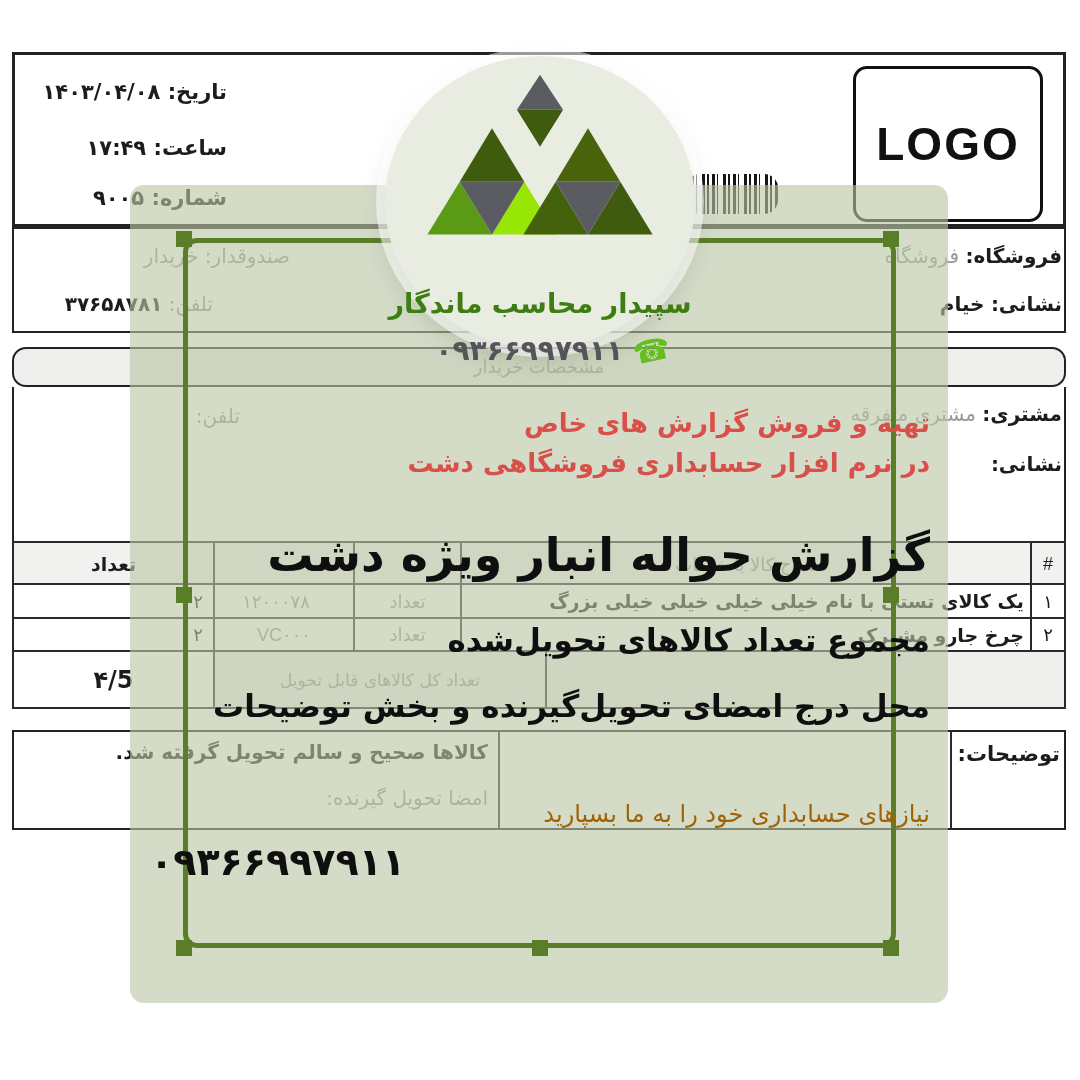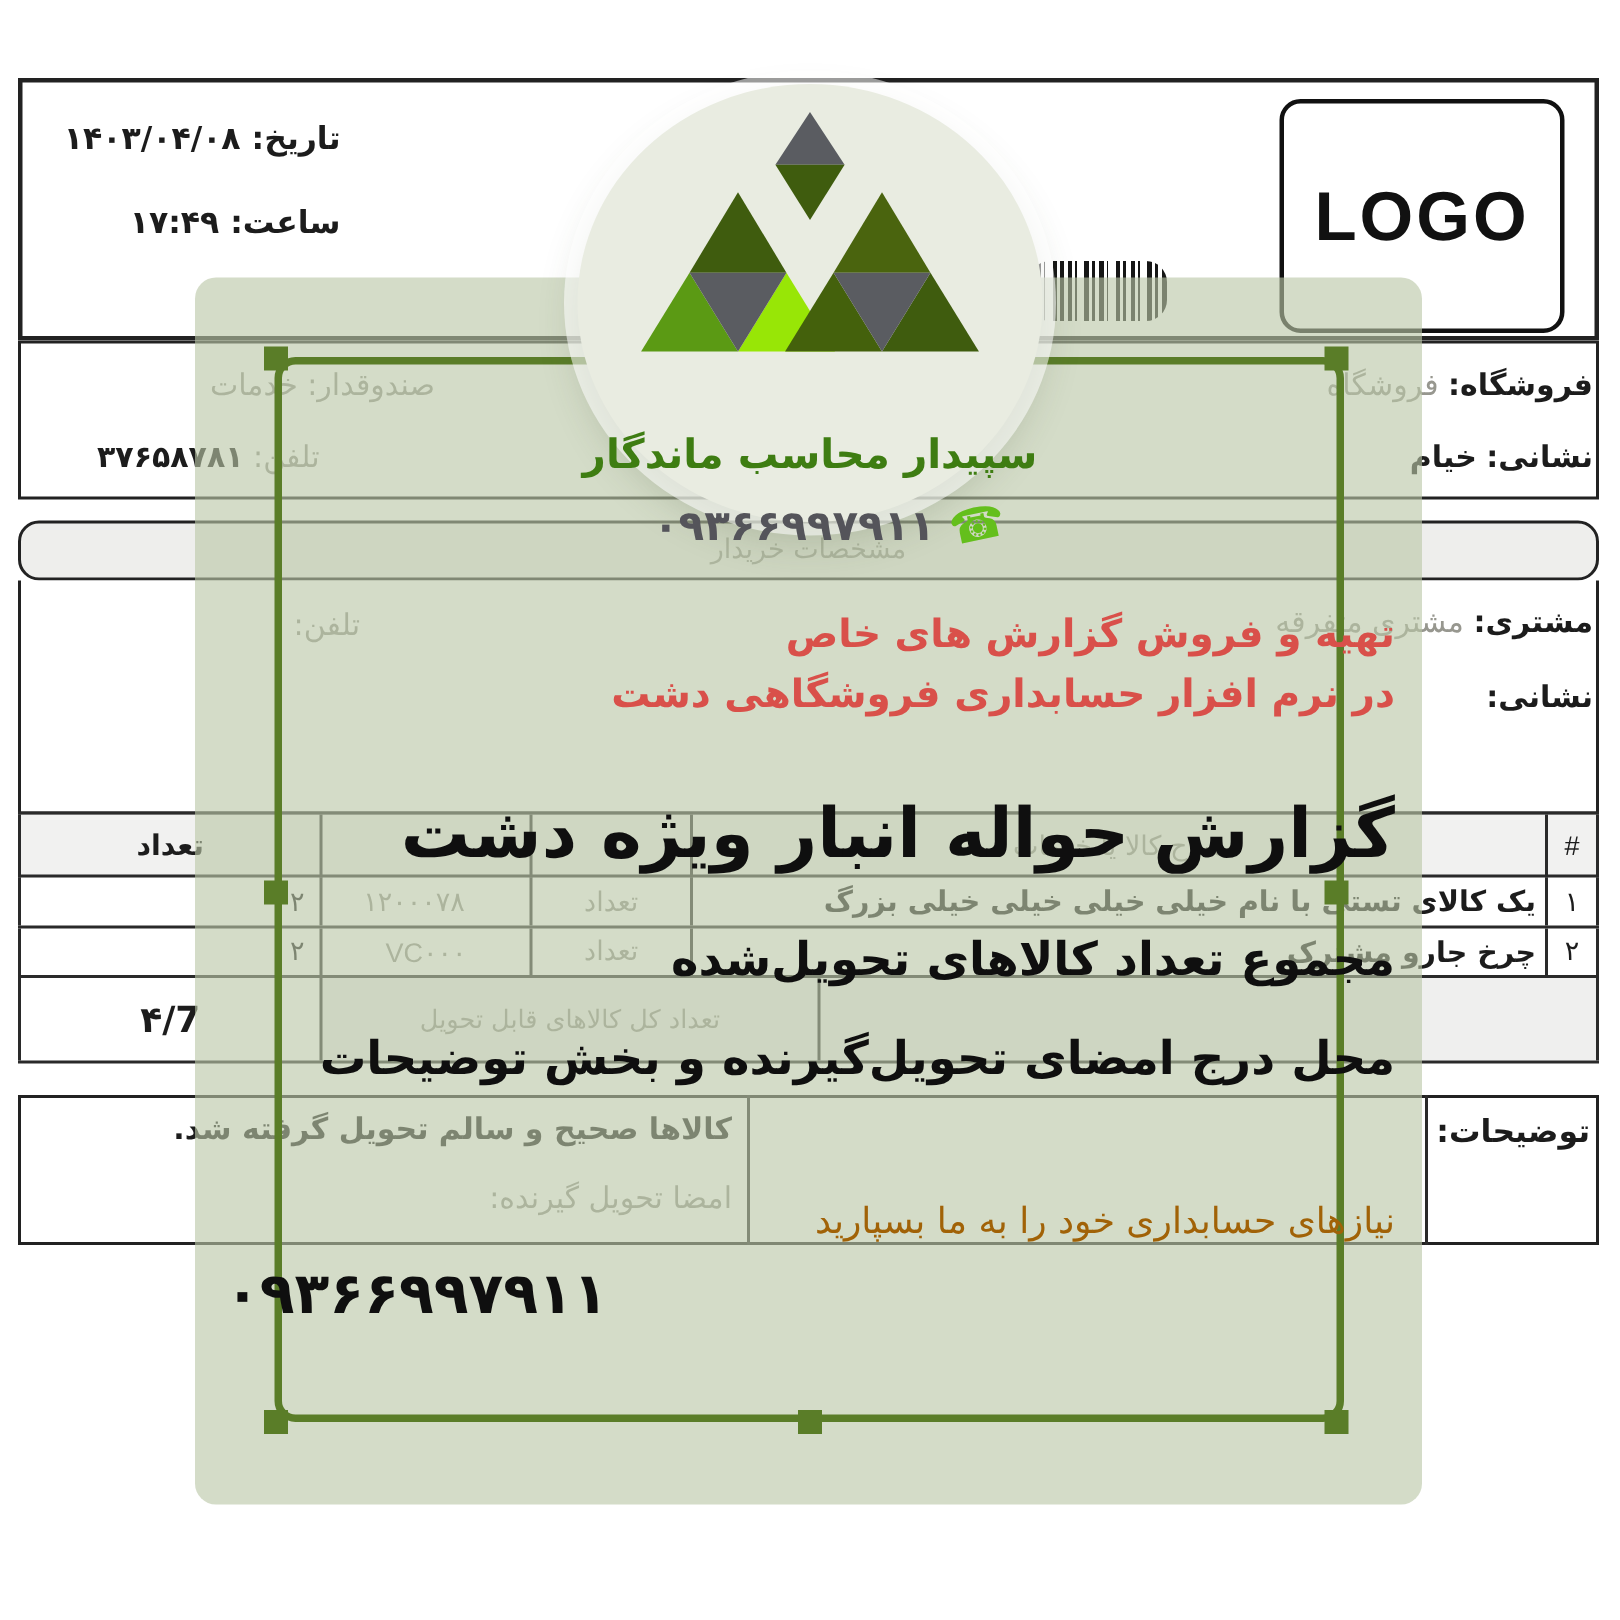--- a/index.html
+++ b/index.html
@@ -72,35 +72,38 @@
 
 <div id="stage">
 
   <div class="docbox" id="box-header"></div>
   <div class="hdr-line rtl nowrap" style="top:80px;">
     <span>تاریخ:</span> <span>۱۴۰۳/۰۴/۰۸</span>
   </div>
   <div class="hdr-line rtl nowrap" style="top:136px;">
     <span>ساعت:</span> <span>۱۷:۴۹</span>
   </div>
+  <div class="hdr-line rtl nowrap" style="top:186px;">
+    <span>شماره:</span> <span>۹۰۰۵</span>
+  </div>
   <div class="abs" id="logo-box">
     <span>LOGO</span>
   </div>
   <div class="abs" id="barcode"></div>
 
   <div class="docbox" id="box-store"></div>
   <div class="abs" id="store-divider"></div>
   <div class="store-line rtl nowrap" style="top:244px;right:18px;">
     <span class="boldtxt">فروشگاه:</span> <span class="gray">فروشگاه</span>
   </div>
   <div class="store-line rtl nowrap" style="top:292px;right:18px;">
     <span class="boldtxt">نشانی:</span> <span class="boldtxt">خیام</span>
   </div>
   <div class="store-line rtl nowrap gray" style="top:244px;right:790px;">
-    <span>صندوقدار:</span> <span>خدمات</span>
+    <span>صندوقدار:</span> <span>خریدار</span>
   </div>
   <div class="store-line rtl nowrap" style="top:292px;right:867px;">
     <span class="gray">تلفن:</span> <span class="boldtxt">۳۷۶۵۸۷۸۱</span>
   </div>
 
   <div class="abs" id="box-band">
     <span>مشخصات خریدار</span>
   </div>
   <div class="docbox" id="box-buyer"></div>
   <div class="store-line rtl nowrap" style="top:402px;right:18px;">
@@ -131,21 +134,21 @@
   <div>
     <div class="tcell" style="left:12px;top:619px;width:201px;height:31px;justify-content:flex-end;padding-right:10px;font-size:18px;">۲</div>
     <div class="tcell gray" style="left:213px;top:619px;width:140px;height:31px;font-size:18px;font-family:'Liberation Sans',sans-serif;">VC۰۰۰</div>
     <div class="tcell gray" style="left:353px;top:619px;width:107px;height:31px;font-size:18px;">تعداد</div>
     <div class="tcell rtl nowrap" style="left:460px;top:619px;width:570px;height:31px;justify-content:flex-start;padding-right:6px;overflow:hidden;font-size:19px;font-weight:bold;">چرخ جارو مشترک</div>
     <div class="tcell" style="left:1030px;top:619px;width:36px;height:31px;border-right:2px solid #2a2a2a;font-size:18px;">۲</div>
   </div>
   <div class="tline" style="top:650px;"></div>
 
   <div>
-    <div class="tcell" style="left:12px;top:652px;width:201px;height:55px;font-size:24px;font-weight:bold;background:#fff;">۴/7</div>
+    <div class="tcell" style="left:12px;top:652px;width:201px;height:55px;font-size:24px;font-weight:bold;background:#fff;">۴/5</div>
     <div class="tcell gray" style="left:213px;top:652px;width:332px;height:55px;background:#efefee;font-size:17px;">تعداد کل کالاهای قابل تحویل</div>
     <div class="tcell" style="left:545px;top:652px;width:521px;height:55px;background:#efefee;border-right:2px solid #2a2a2a;"></div>
   </div>
   <div class="tline" style="top:707px;"></div>
 
   <div class="docbox" id="box-notes"></div>
   <div class="vline" style="left:498px;top:730px;height:100px;"></div>
   <div class="vline" style="left:950px;top:730px;height:100px;"></div>
   <div class="store-line rtl nowrap boldtxt" style="top:742px;right:20px;font-size:21px;">توضیحات:</div>
   <div class="store-line rtl nowrap boldtxt" style="top:740px;right:592px;font-size:20px;">کالاها صحیح و سالم تحویل گرفته شد.</div>

